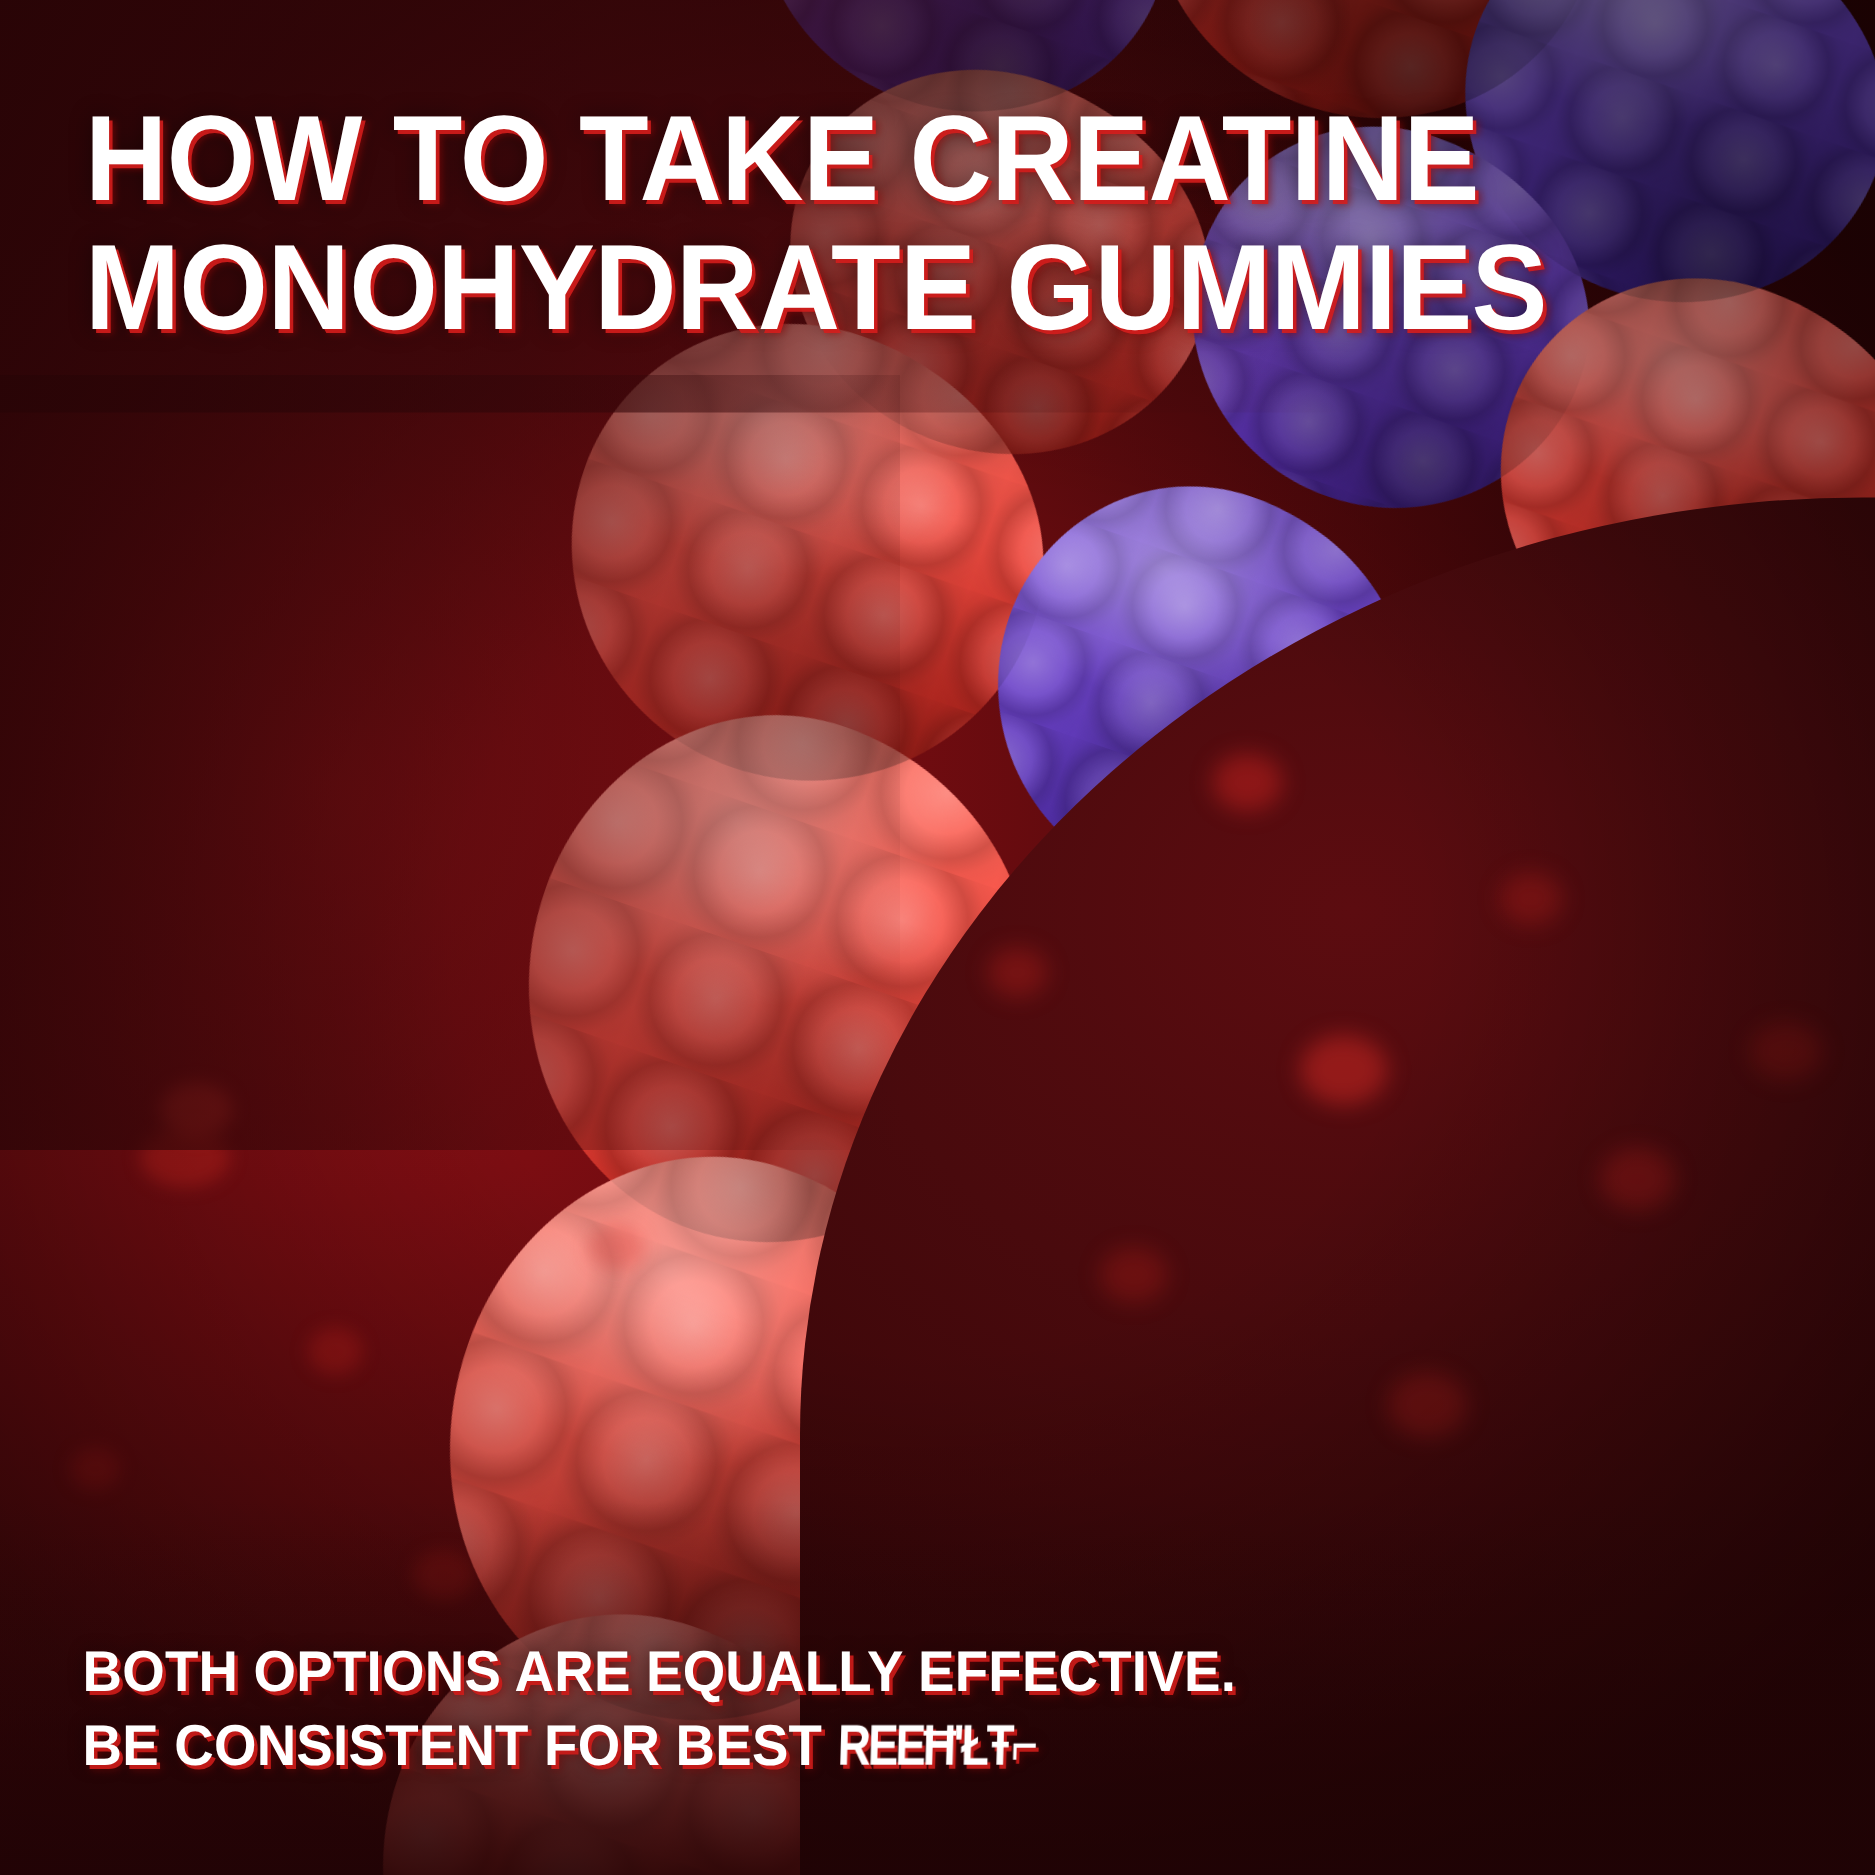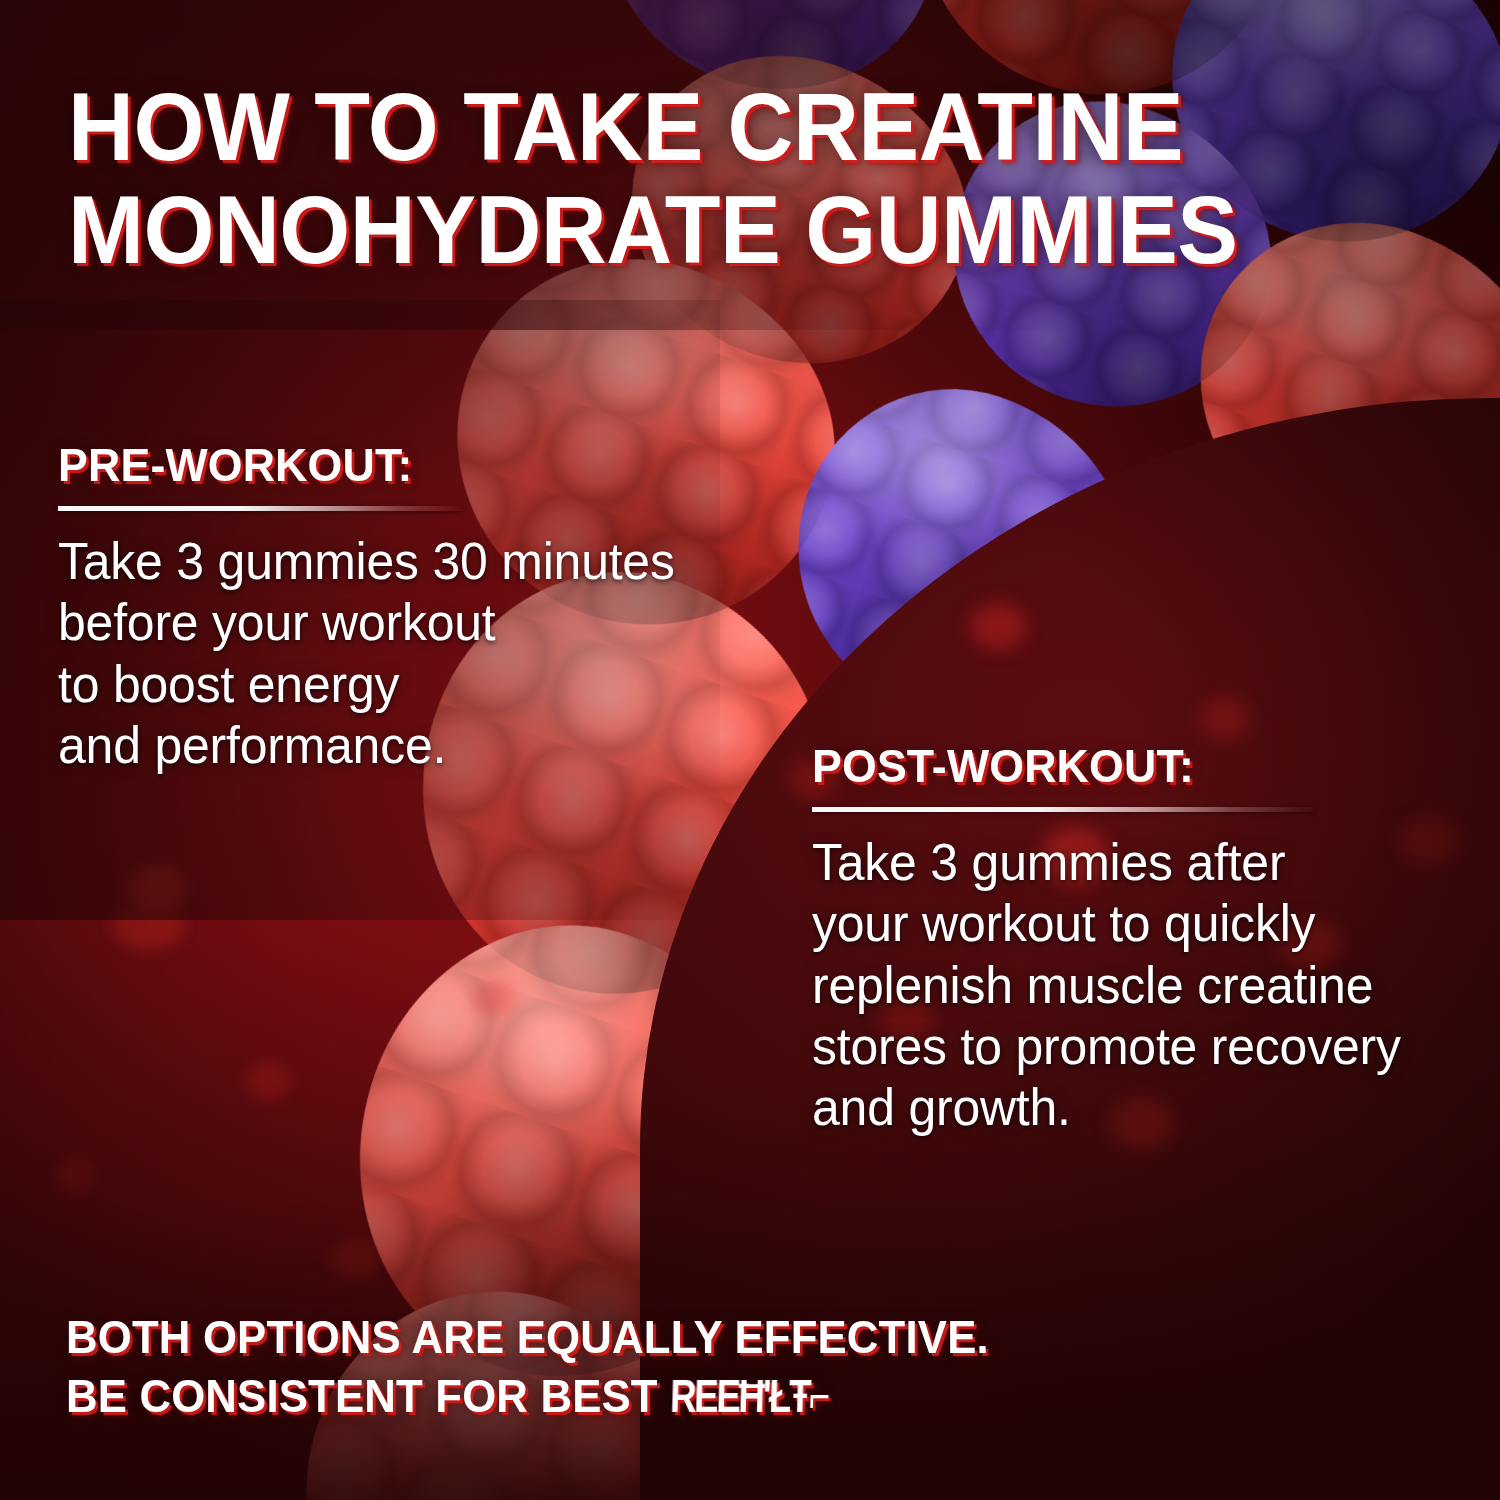--- a/index.html
+++ b/index.html
@@ -249,41 +249,20 @@
   <div class="bg-vignette"></div>
   <div class="title-scrim"></div>
   <div class="left-scrim"></div>
   <div class="bottom-scrim"></div>
 
   <h1 class="title">
     <span class="tl">HOW TO TAKE CREATINE</span>
     <span class="tl">MONOHYDRATE GUMMIES</span>
   </h1>
 
-  <div class="section" id="sec-pre">
-    <div class="sec-head">PRE-WORKOUT:</div>
-    <div class="sec-rule"></div>
-    <div class="sec-body">
-      <span class="bl">Take 3 gummies 30 minutes</span>
-      <span class="bl">before your workout</span>
-      <span class="bl">to boost energy</span>
-      <span class="bl">and performance.</span>
-    </div>
-  </div>
-
-  <div class="section" id="sec-post">
-    <div class="sec-head">POST-WORKOUT:</div>
-    <div class="sec-rule"></div>
-    <div class="sec-body">
-      <span class="bl">Take 3 gummies after</span>
-      <span class="bl">your workout to quickly</span>
-      <span class="bl">replenish muscle creatine</span>
-      <span class="bl">stores to promote recovery</span>
-      <span class="bl">and growth.</span>
-    </div>
-  </div>
+
 
   <div class="footer">
     <span class="fl">BOTH OPTIONS ARE EQUALLY EFFECTIVE.</span>
     <span class="fl"><span>BE CONSISTENT FOR BEST </span><span class="glitch-word">REEĦ'ŁŦ⌐</span></span>
   </div>
 
 </div>
 
 </body></html>

